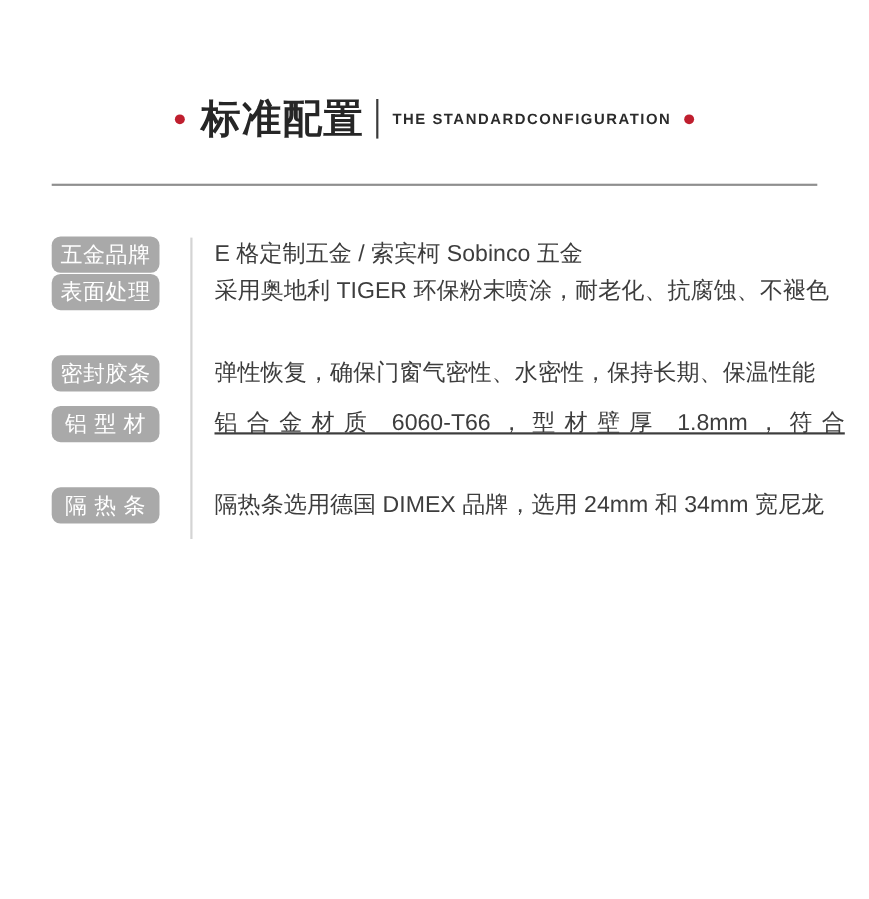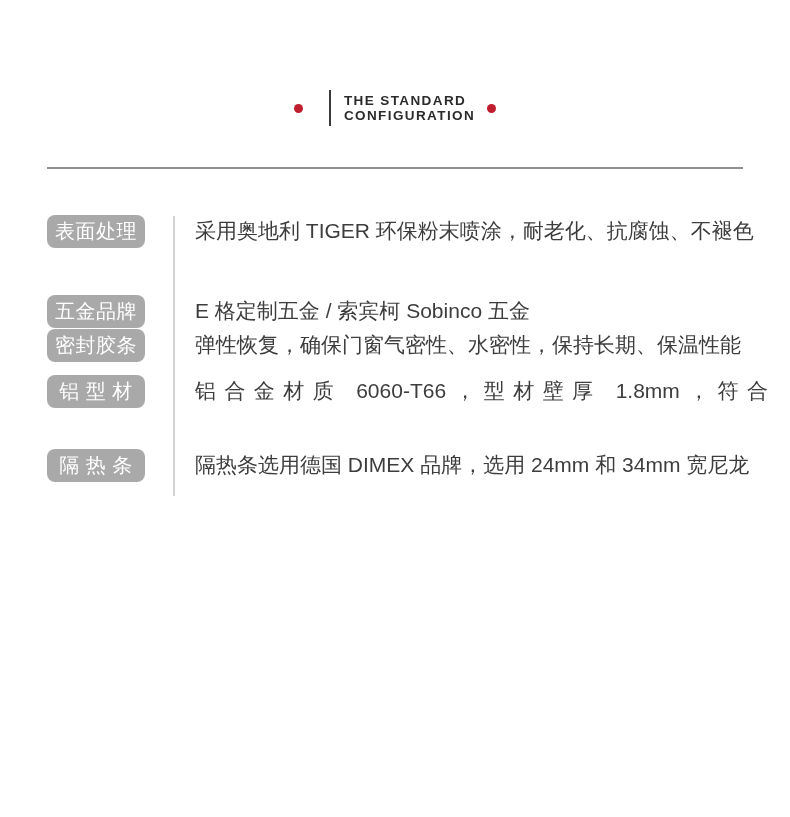--- a/index.html
+++ b/index.html
@@ -36,21 +36,21 @@
   }
   .title-sep {
     width: 2px;
     height: 36px;
     background: #3a3a3a;
     margin: 0 13px 0 11px;
     flex: 0 0 auto;
   }
   .title-en {
     display: flex;
-    flex-direction: column;
+    flex-direction: row;
     justify-content: center;
   }
   .title-en .en-line {
     font-size: 13.5px;
     font-weight: 600;
     color: #2b2b2b;
     letter-spacing: 1.4px;
     line-height: 15px;
     white-space: nowrap;
   }
@@ -73,21 +73,21 @@
     top: 2px;
     bottom: -14px;
     width: 2px;
     background: #d4d4d4;
   }
   .spec-row {
     display: flex;
     align-items: center;
   }
   .spec-row + .spec-row.gap-lg { margin-top: 46px; }
-  .spec-row + .spec-row.gap-md { }
+  .spec-row + .spec-row.gap-md { margin-top: 40px; }
   .spec-row + .spec-row.gap-sm { margin-top: 12px; }
   .spec-row + .spec-row.gap-xl { margin-top: 40px; }
   .label-col {
     flex: 0 0 126px;
   }
   .badge {
     width: 98px;
     height: 33px;
     box-sizing: border-box;
     background: #a9a9a9;
@@ -107,58 +107,60 @@
     font-size: 21px;
   }
   .line {
     line-height: 34px;
     white-space: nowrap;
   }
   .line.spread {
     white-space: normal;
     text-align: justify;
     text-align-last: justify;
+    text-decoration: underline;
     -moz-text-align-last: justify;
   }
 </style>
 </head>
 <body>
 
 <div class="page">
 
   <div class="header">
     <span class="accent-dot left"></span>
+    <span class="title-cn">标准配置</span>
     <span class="title-sep"></span>
     <span class="title-en">
       <span class="en-line">THE STANDARD</span>
       <span class="en-line">CONFIGURATION</span>
     </span>
     <span class="accent-dot right"></span>
   </div>
 
   <div class="section-rule"></div>
 
   <div class="spec-table">
     <div class="vline"></div>
 
+    <div class="spec-row gap-lg">
+      <div class="label-col">
+        <div class="badge">五金品牌</div>
+      </div>
+      <div class="content-col">
+        <div class="line">E 格定制五金 / 索宾柯 Sobinco 五金</div>
+      </div>
+    </div>
+
     <div class="spec-row">
       <div class="label-col">
         <div class="badge">表面处理</div>
       </div>
       <div class="content-col">
         <div class="line">采用奥地利 TIGER 环保粉末喷涂，耐老化、抗腐蚀、不褪色</div>
-      </div>
-    </div>
-
-    <div class="spec-row gap-lg">
-      <div class="label-col">
-        <div class="badge">五金品牌</div>
-      </div>
-      <div class="content-col">
-        <div class="line">E 格定制五金 / 索宾柯 Sobinco 五金</div>
       </div>
     </div>
 
     <div class="spec-row gap-md">
       <div class="label-col">
         <div class="badge">密封胶条</div>
       </div>
       <div class="content-col">
         <div class="line">弹性恢复，确保门窗气密性、水密性，保持长期、保温性能</div>
       </div>

